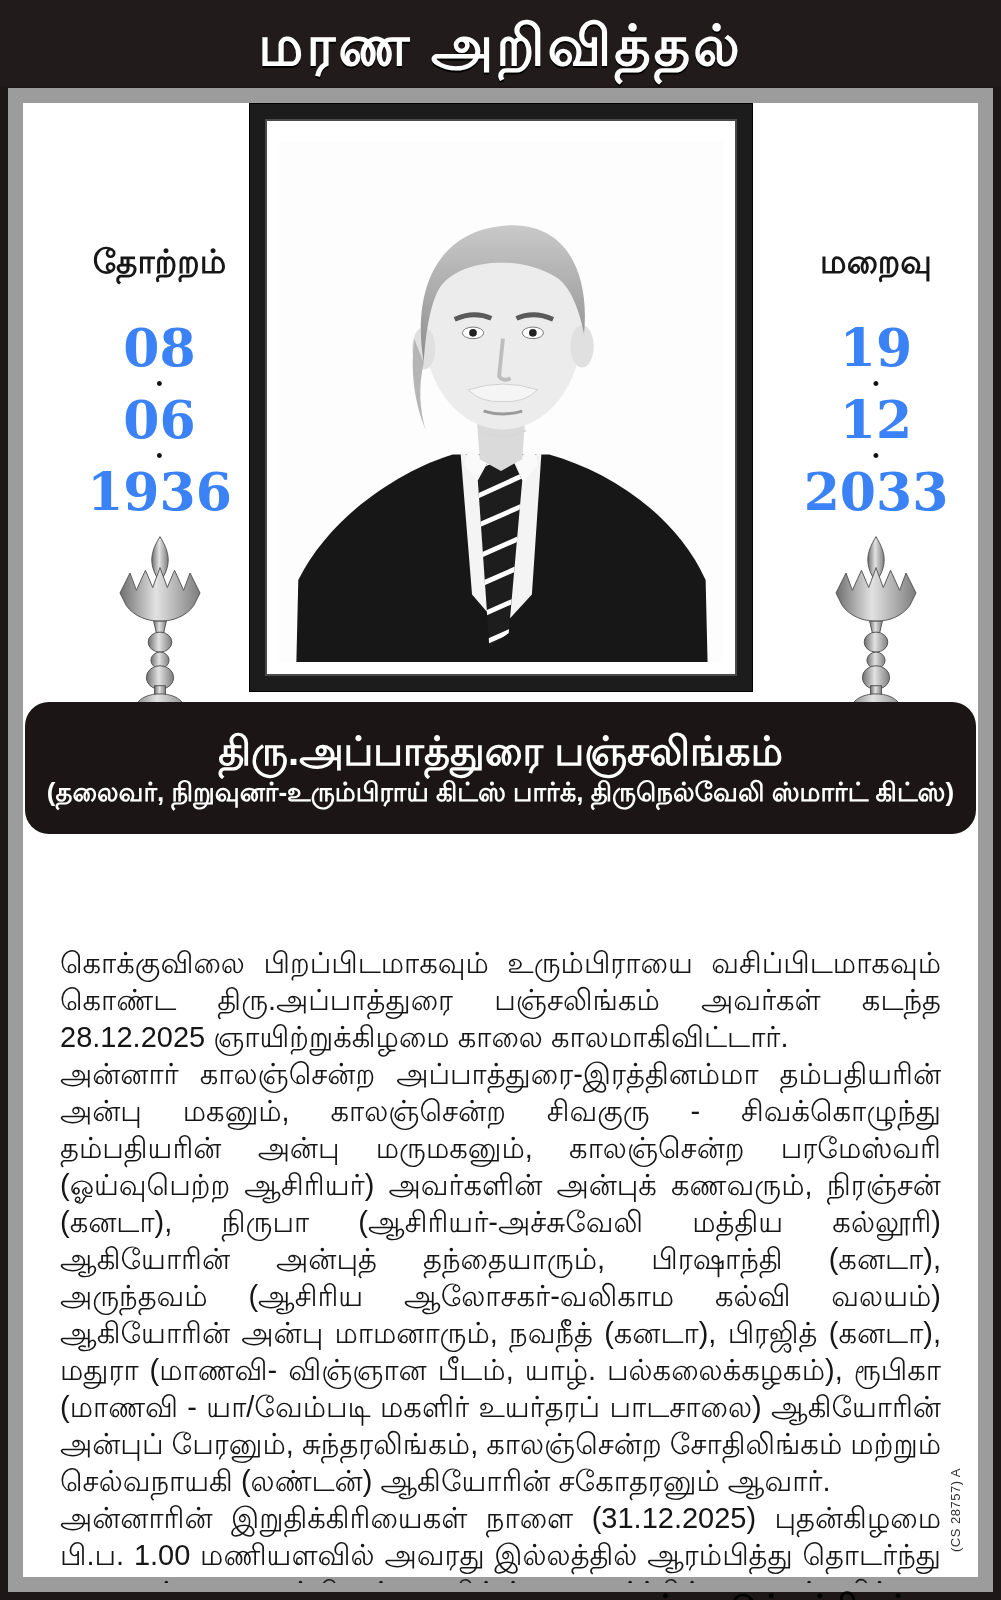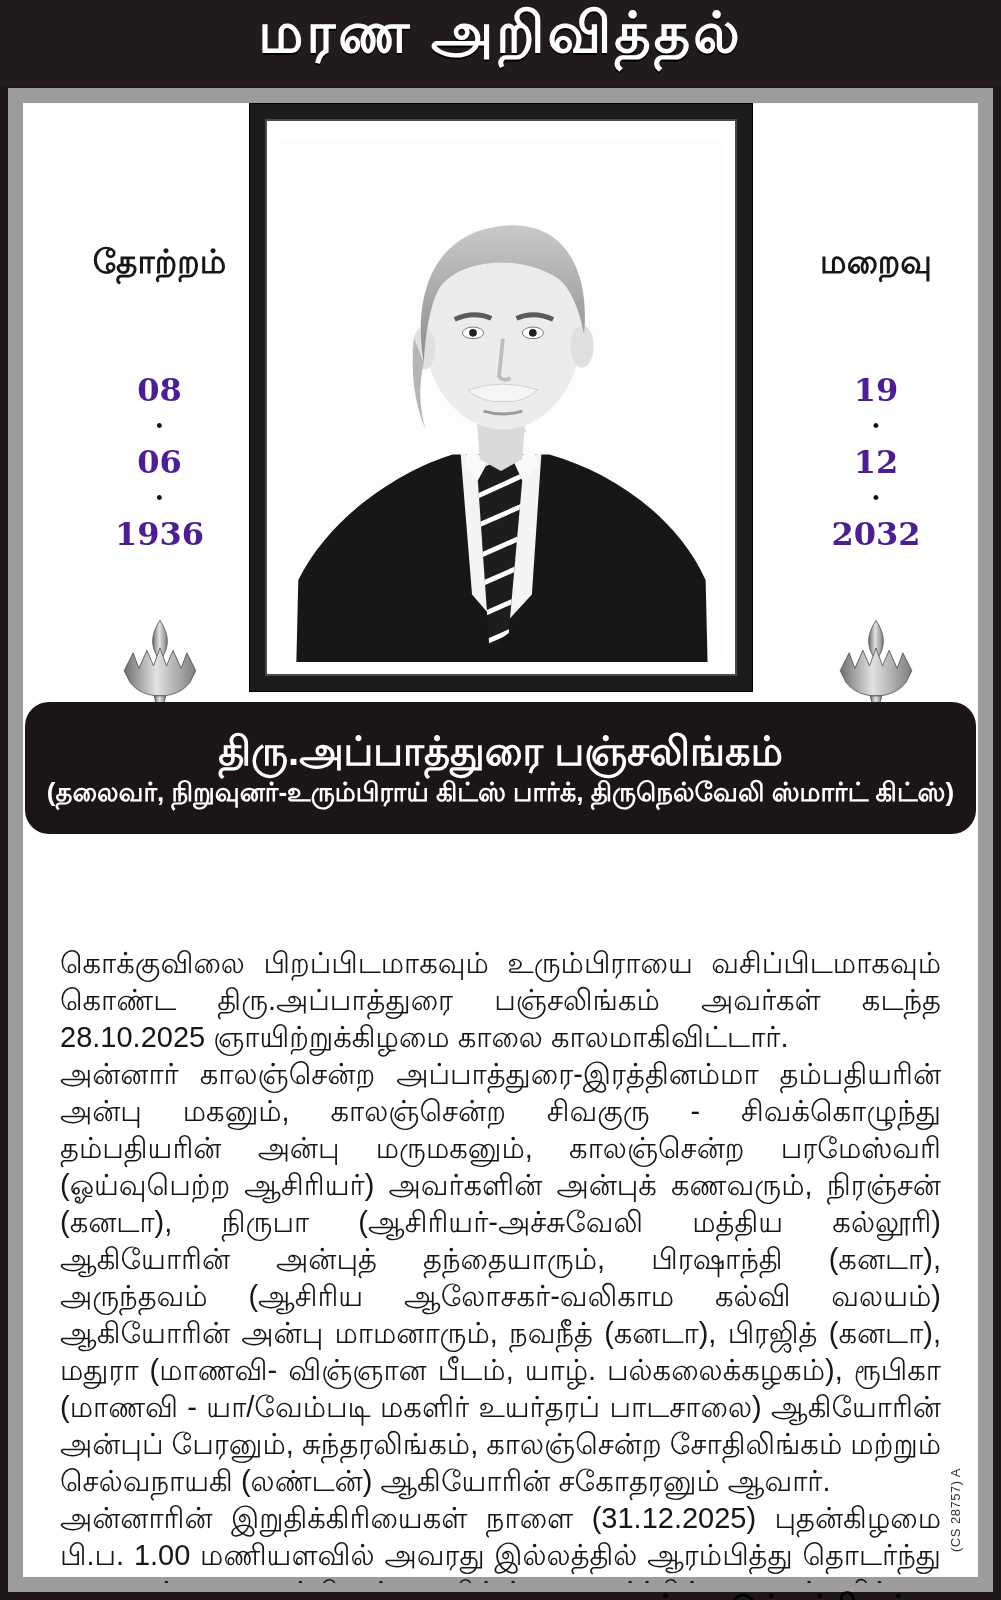--- a/index.html
+++ b/index.html
@@ -3,44 +3,44 @@
 <meta charset="utf-8">
 <style>
   * { margin:0; padding:0; box-sizing:border-box; }
   html,body { width:1001px; }
   body { font-family:"Liberation Sans", sans-serif; background:#fff; }
 
   .page { position:relative; width:1001px; height:1600px; background:#1d1717; overflow:hidden; }
 
   
   .masthead { position:absolute; left:0; top:0; width:1001px; height:86px;
-              background:#221b1b; display:flex; align-items:flex-start; justify-content:center; }
+              background:#221b1b; display:flex; align-items:flex-end; justify-content:center; }
   .masthead-title { color:#ffffff; font-size:56px; font-weight:bold; letter-spacing:3px;
                     font-family:"Liberation Sans", sans-serif; text-shadow:0 2px 0 #000; }
 
   
   .grey-frame { position:absolute; left:8px; right:8px; top:88px; bottom:8px; background:#9c9c9c; }
   .content { position:absolute; left:23px; right:23px; top:103px; bottom:23px; background:#ffffff; }
 
   
   .photo-frame { position:absolute; left:250px; top:104px; width:502px; height:587px;
                  background:#ffffff; border:15px solid #1c1c1c;
                  box-shadow: inset 0 0 0 2px #4a4a4a, 0 0 0 1px #000; }
   .photo-inner { position:absolute; left:14px; top:14px; right:14px; bottom:14px; }
   .photo-inner svg { width:100%; height:100%; display:block; }
 
   
   .side-col { position:absolute; top:103px; width:227px; height:590px;
-              display:flex; flex-direction:column; align-items:center;gap:42px; }
+              display:flex; flex-direction:column; align-items:center; }
   .side-col.left  { left:23px; }
   .side-col.right { left:740px; width:226px; }
   .side-label { margin-top:38px; font-size:33px; font-weight:bold; color:#171717;
                 font-family:"Liberation Serif", serif; }
   .date-stack { margin-top:40px; display:flex; flex-direction:column; align-items:center; }
-  .date-num { font-family:"DejaVu Serif", serif; font-weight:bold; font-size:32px; color:#4c1d95;
+  .date-num { font-family:"DejaVu Serif", serif; font-weight:bold; font-size:52px; color:#3b82f6;
               line-height:46px; }
   .date-dot { font-size:18px; color:#111; line-height:26px; }
   .lamp { margin-top:18px; width:112px; height:200px; }
 
   
   .name-banner { position:absolute; left:25px; right:25px; top:702px; height:132px;
                  background:#1b1515; border-radius:24px; color:#fff; text-align:center;
                  display:flex; flex-direction:column; justify-content:center; overflow:hidden; }
   .deceased-name { font-size:40px; font-weight:bold; line-height:48px; }
   .cred-line { font-size:26px; font-weight:bold; line-height:34px; }
@@ -105,21 +105,21 @@
       </svg>
     </div>
 
     <div class="side-col right">
       <div class="side-label">மறைவு</div>
       <div class="date-stack">
         <span class="date-num">19</span>
         <span class="date-dot">•</span>
         <span class="date-num">12</span>
         <span class="date-dot">•</span>
-        <span class="date-num">2032</span>
+        <span class="date-num">2033</span>
       </div>
       <svg class="lamp" viewBox="0 0 120 220" xmlns="http://www.w3.org/2000/svg">
         <defs>
           <linearGradient id="lampGradR" x1="0" y1="0" x2="1" y2="0">
             <stop offset="0" stop-color="#6f6f6f"></stop>
               <stop offset="0.45" stop-color="#e2e2e2"></stop>
               <stop offset="1" stop-color="#7d7d7d"></stop>
           </linearGradient>
         </defs>
         <g fill="url(#lampGradR)" stroke="#4d4d4d" stroke-width="1">
@@ -130,21 +130,21 @@
           <ellipse cx="60" cy="140" rx="10" ry="9"></ellipse>
           <ellipse cx="60" cy="159" rx="15" ry="13"></ellipse>
           <rect x="54" y="168" width="12" height="10"></rect>
           <path d="M32,196 C32,184 45,177 60,177 C75,177 88,184 88,196 L93,205 C93,214 27,214 27,205 Z"></path>
           <ellipse cx="60" cy="211" rx="36" ry="6"></ellipse>
         </g>
       </svg>
     </div>
 
     <div class="body-text">
-      <p>கொக்குவிலை பிறப்பிடமாகவும் உரும்பிராயை வசிப்பிடமாகவும் கொண்ட திரு.அப்பாத்துரை பஞ்சலிங்கம் அவர்கள் கடந்த 28.10.2025 ஞாயிற்றுக்கிழமை காலை காலமாகிவிட்டார்.</p>
+      <p>கொக்குவிலை பிறப்பிடமாகவும் உரும்பிராயை வசிப்பிடமாகவும் கொண்ட திரு.அப்பாத்துரை பஞ்சலிங்கம் அவர்கள் கடந்த 28.12.2025 ஞாயிற்றுக்கிழமை காலை காலமாகிவிட்டார்.</p>
       <p>அன்னார் காலஞ்சென்ற அப்பாத்துரை-இரத்தினம்மா தம்பதியரின் அன்பு மகனும், காலஞ்சென்ற சிவகுரு - சிவக்கொழுந்து தம்பதியரின் அன்பு மருமகனும், காலஞ்சென்ற பரமேஸ்வரி (ஓய்வுபெற்ற ஆசிரியர்) அவர்களின் அன்புக் கணவரும், நிரஞ்சன் (கனடா), நிருபா (ஆசிரியர்-அச்சுவேலி மத்திய கல்லூரி) ஆகியோரின் அன்புத் தந்தையாரும், பிரஷாந்தி (கனடா), அருந்தவம் (ஆசிரிய ஆலோசகர்-வலிகாம கல்வி வலயம்) ஆகியோரின் அன்பு மாமனாரும், நவநீத் (கனடா), பிரஜித் (கனடா), மதுரா (மாணவி- விஞ்ஞான பீடம், யாழ். பல்கலைக்கழகம்), ரூபிகா (மாணவி - யா/வேம்படி மகளிர் உயர்தரப் பாடசாலை) ஆகியோரின் அன்புப் பேரனும், சுந்தரலிங்கம், காலஞ்சென்ற சோதிலிங்கம் மற்றும் செல்வநாயகி (லண்டன்) ஆகியோரின் சகோதரனும் ஆவார்.</p>
       <p>அன்னாரின் இறுதிக்கிரியைகள் நாளை (31.12.2025) புதன்கிழமை பி.ப. 1.00 மணியளவில் அவரது இல்லத்தில் ஆரம்பித்து தொடர்ந்து பூதவுடல் உரும்பிராய் கிட்ஸ் பார்க்கில் அஞ்சலிக்காக வைக்கப்பட்டு, தகனக்கிரியைக்காக உரும்பிராய் இளங்காடு இந்து மயானத்திற்கு எடுத்துச்செல்லப்படும். இவ் அறிவித்தலை உற்றார், உறவினர், நண்பர்கள் அனைவரும் ஏற்றுக்கொள்ளவும்.</p>
     </div>
 
     <div class="footer-address">
       <div>கோப்பாய் வீதி,</div>
 
     </div>
     <div class="footer-info">
       <div class="info-label">தகவல்: குடும்பத்தினர்.</div>

